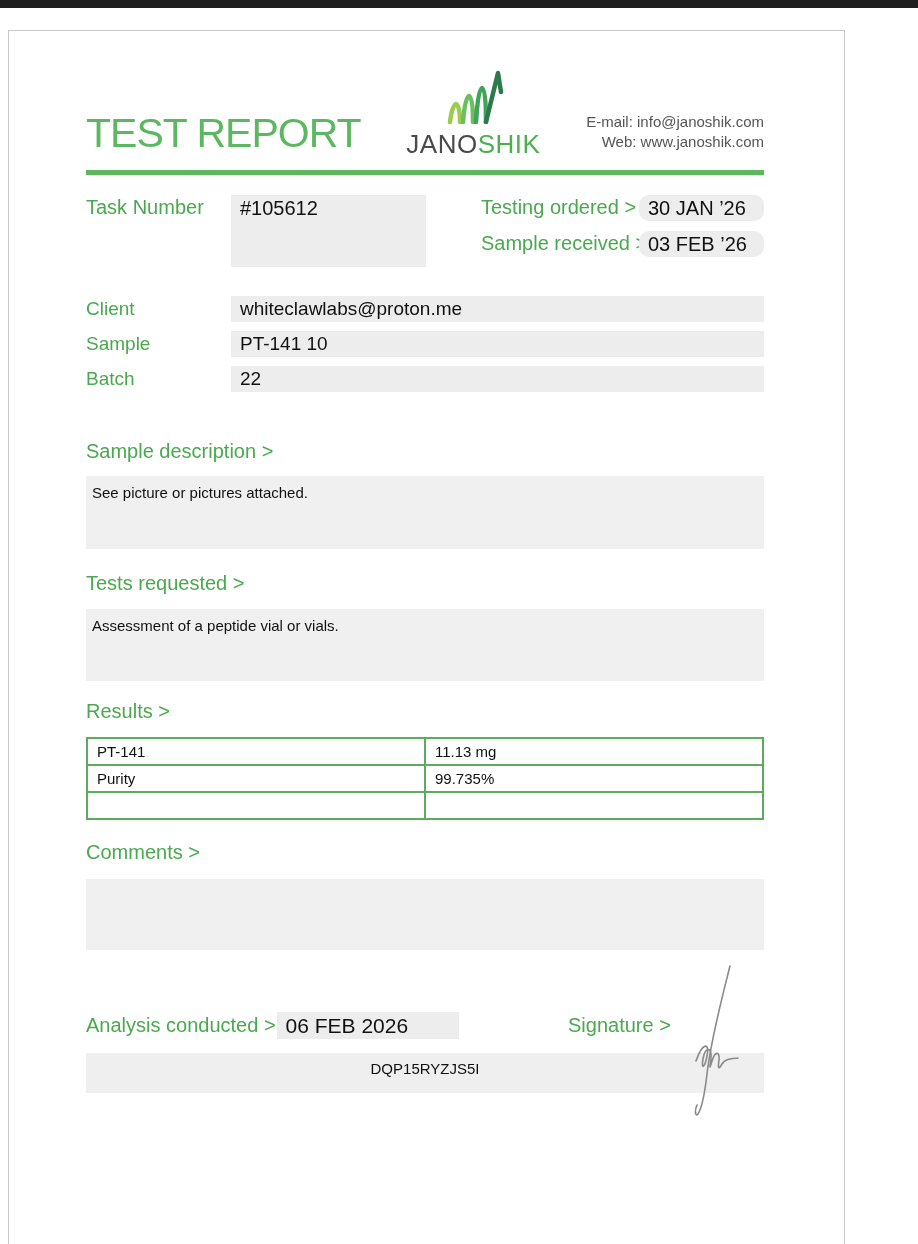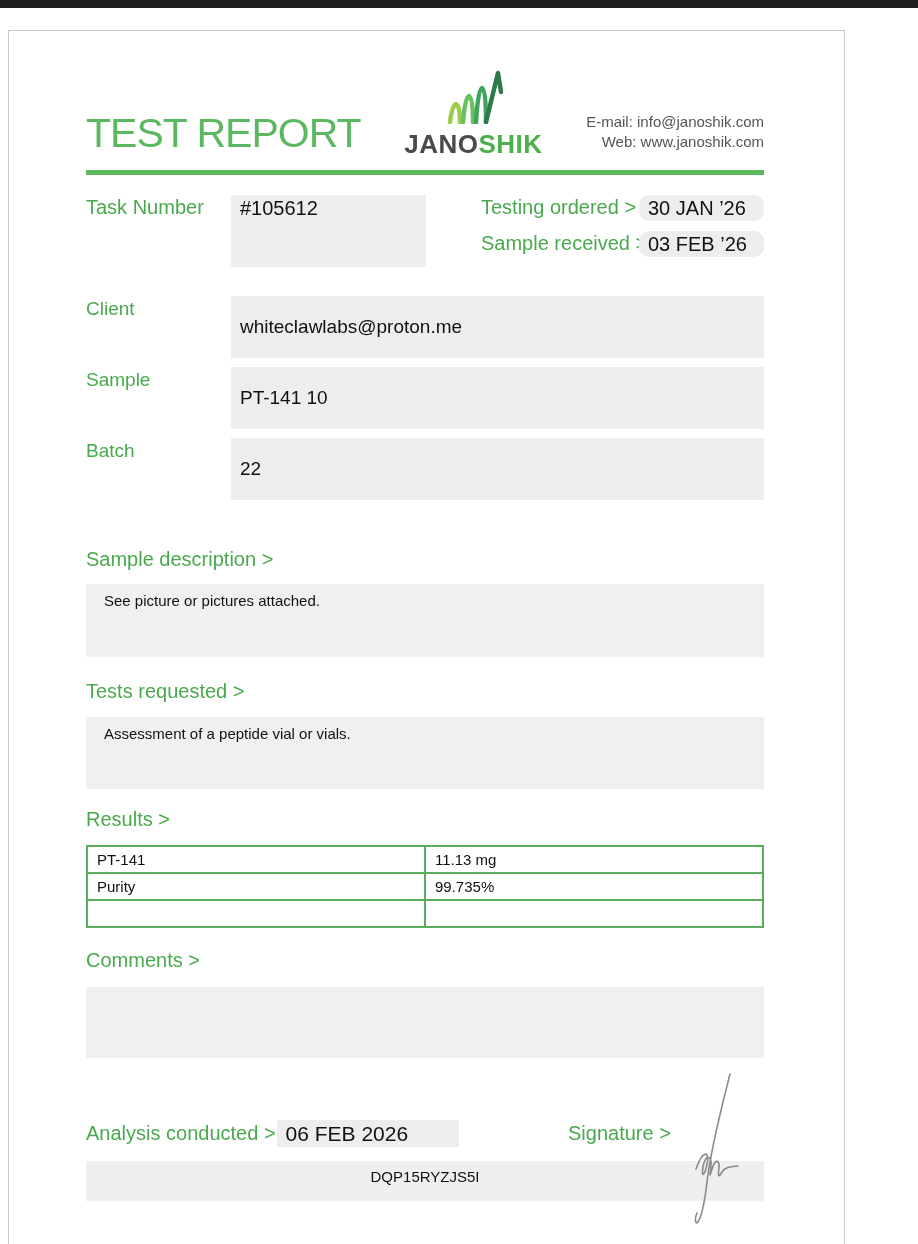--- a/index.html
+++ b/index.html
@@ -18,47 +18,47 @@
   .sheet{
     position:absolute;top:30px;left:8px;width:837px;height:1290px;
     background:#fff;border:1px solid #c9c9c9;
   }
   .content{position:relative;margin:0 80px 0 77px;}
 
   
   .header{display:flex;justify-content:space-between;align-items:flex-end;margin-top:42px;height:84px;}
   .title{font-size:41px;line-height:1;color:var(--green-title);letter-spacing:-1px;padding-bottom:3px;white-space:nowrap;}
   .logo{display:flex;flex-direction:column;align-items:center;}
-  .logo-text{font-size:26px;font-weight:700;letter-spacing:.5px;color:#4a4a4a;line-height:1;margin-top:3px;}
+  .logo-text{font-size:26px;font-weight:400;letter-spacing:.5px;color:#4a4a4a;line-height:1;margin-top:3px;}
   .logo-text .green{color:#4caf50;}
   .contact{text-align:right;font-size:15px;color:#555;line-height:20px;padding-bottom:5px;}
 
   .rule{height:5px;background:var(--green-rule);margin-top:13px;}
 
   
   .taskrow{display:flex;justify-content:space-between;margin-top:20px;}
   .glabel{color:var(--green-label);font-size:20px;line-height:24px;white-space:nowrap;}
   .valbox{background:#ededed;color:#111;font-size:20px;line-height:24px;padding:1px 9px;white-space:nowrap;}
   .task-left{display:flex;}
   .task-left .glabel{width:145px;}
   .task-num{width:195px;}
   .task-right .trow{display:flex;margin-bottom:10px;}
   .task-right .glabel{width:158px;}
   .task-right .valbox{width:125px;border-radius:10px;}
 
   
   .details{margin-top:29px;}
   .drow{display:flex;margin-bottom:9px;}
   .drow .glabel{width:145px;font-size:19px;line-height:26px;}
-  .drow .valbox{flex:1;font-size:19px;line-height:22px;padding:20px 9px;}
+  .drow .valbox{flex:1;font-size:19px;line-height:22px;padding:2px 9px;}
 
   
   .seclabel{color:var(--green-label);font-size:20px;line-height:24px;}
   .sec-sampledesc{margin-top:47px;}
-  .bigbox{background:#f0f0f0;margin-top:13px;height:73px;padding:8px 18px;font-size:15px;color:#111;}
+  .bigbox{background:#f0f0f0;margin-top:13px;height:73px;padding:8px 6px;font-size:15px;color:#111;}
   .sec-tests{margin-top:22px;}
   .box-tests{margin-top:14px;height:72px;}
   .sec-results{margin-top:18px;}
   table.results{width:100%;border-collapse:collapse;margin-top:14px;padding-left:38px;}
   table.results td{border:2px solid var(--green-border);height:27px;padding:0 0 0 9px;font-size:15px;background:#fff;}
   table.results td.c1{width:50%;}
   .sec-comments{margin-top:20px;}
   .box-comments{margin-top:15px;height:71px;}
 
   

